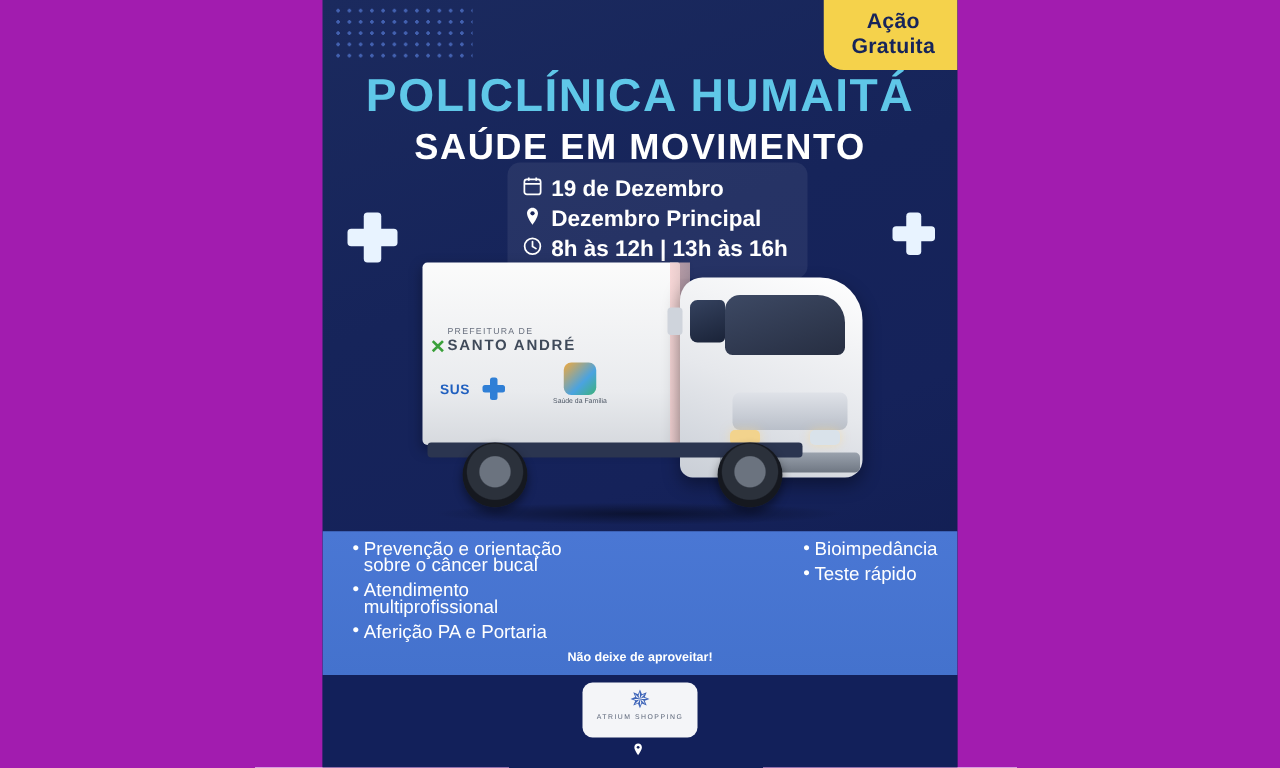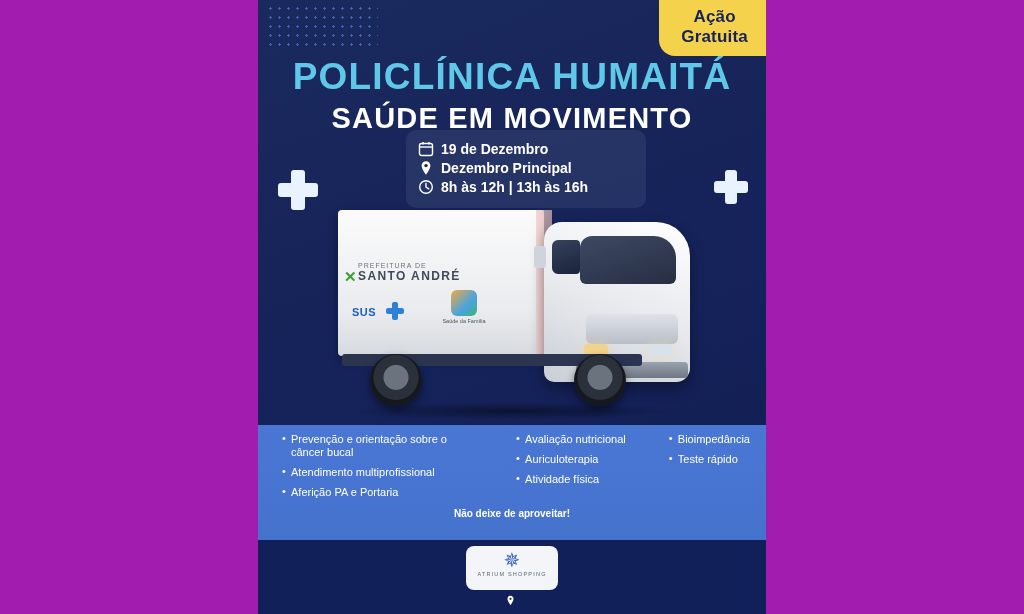--- a/index.html
+++ b/index.html
@@ -85,21 +85,21 @@
     top: 130px;
     width: 218px;
     background: rgba(255,255,255,0.07);
     border-radius: 10px;
     padding: 8px 10px 10px 12px;
   }
   .inforow {
     display: flex;
     align-items: flex-start;
     color: #ffffff;
-    font-size: 14px;
+    font-size: 18px;
     font-weight: bold;
     margin: 3px 0;
     white-space: nowrap;
   }
   .inforow .ic {
     width: 16px;
     height: 16px;
     margin-right: 7px;
     flex: 0 0 16px;
     display: inline-block;
@@ -324,21 +324,21 @@
     letter-spacing: .2px;
   }
   .svc-cols {
     display: flex;
     justify-content: space-between;
     padding: 8px 16px 0 24px;
   }
   .svc-col { }
   .svc-item {
     color: #ffffff;
-    font-size: 11px;
+    font-size: 15px;
     line-height: 13px;
     margin-bottom: 7px;
     position: relative;
     padding-left: 9px;
     max-width: 182px;
   }
   .svc-item::before {
     content: "•";
     position: absolute;
     left: 0;
@@ -499,25 +499,20 @@
     </div>
 
     <div class="services">
       <div class="svc-cols">
         <div class="svc-col">
           <div class="svc-item">Prevenção e orientação sobre o câncer bucal</div>
           <div class="svc-item">Atendimento multiprofissional</div>
           <div class="svc-item">Aferição PA e Portaria</div>
         </div>
         <div class="svc-col">
-          <div class="svc-item">Avaliação nutricional</div>
-          <div class="svc-item">Auriculoterapia</div>
-          <div class="svc-item">Atividade física</div>
-        </div>
-        <div class="svc-col">
           <div class="svc-item">Bioimpedância</div>
           <div class="svc-item">Teste rápido</div>
         </div>
       </div>
       <div class="closing">Não deixe de aproveitar!</div>
     </div>
 
     <div class="bottom">
       <div class="atrium">
         <div class="star">✵</div>

